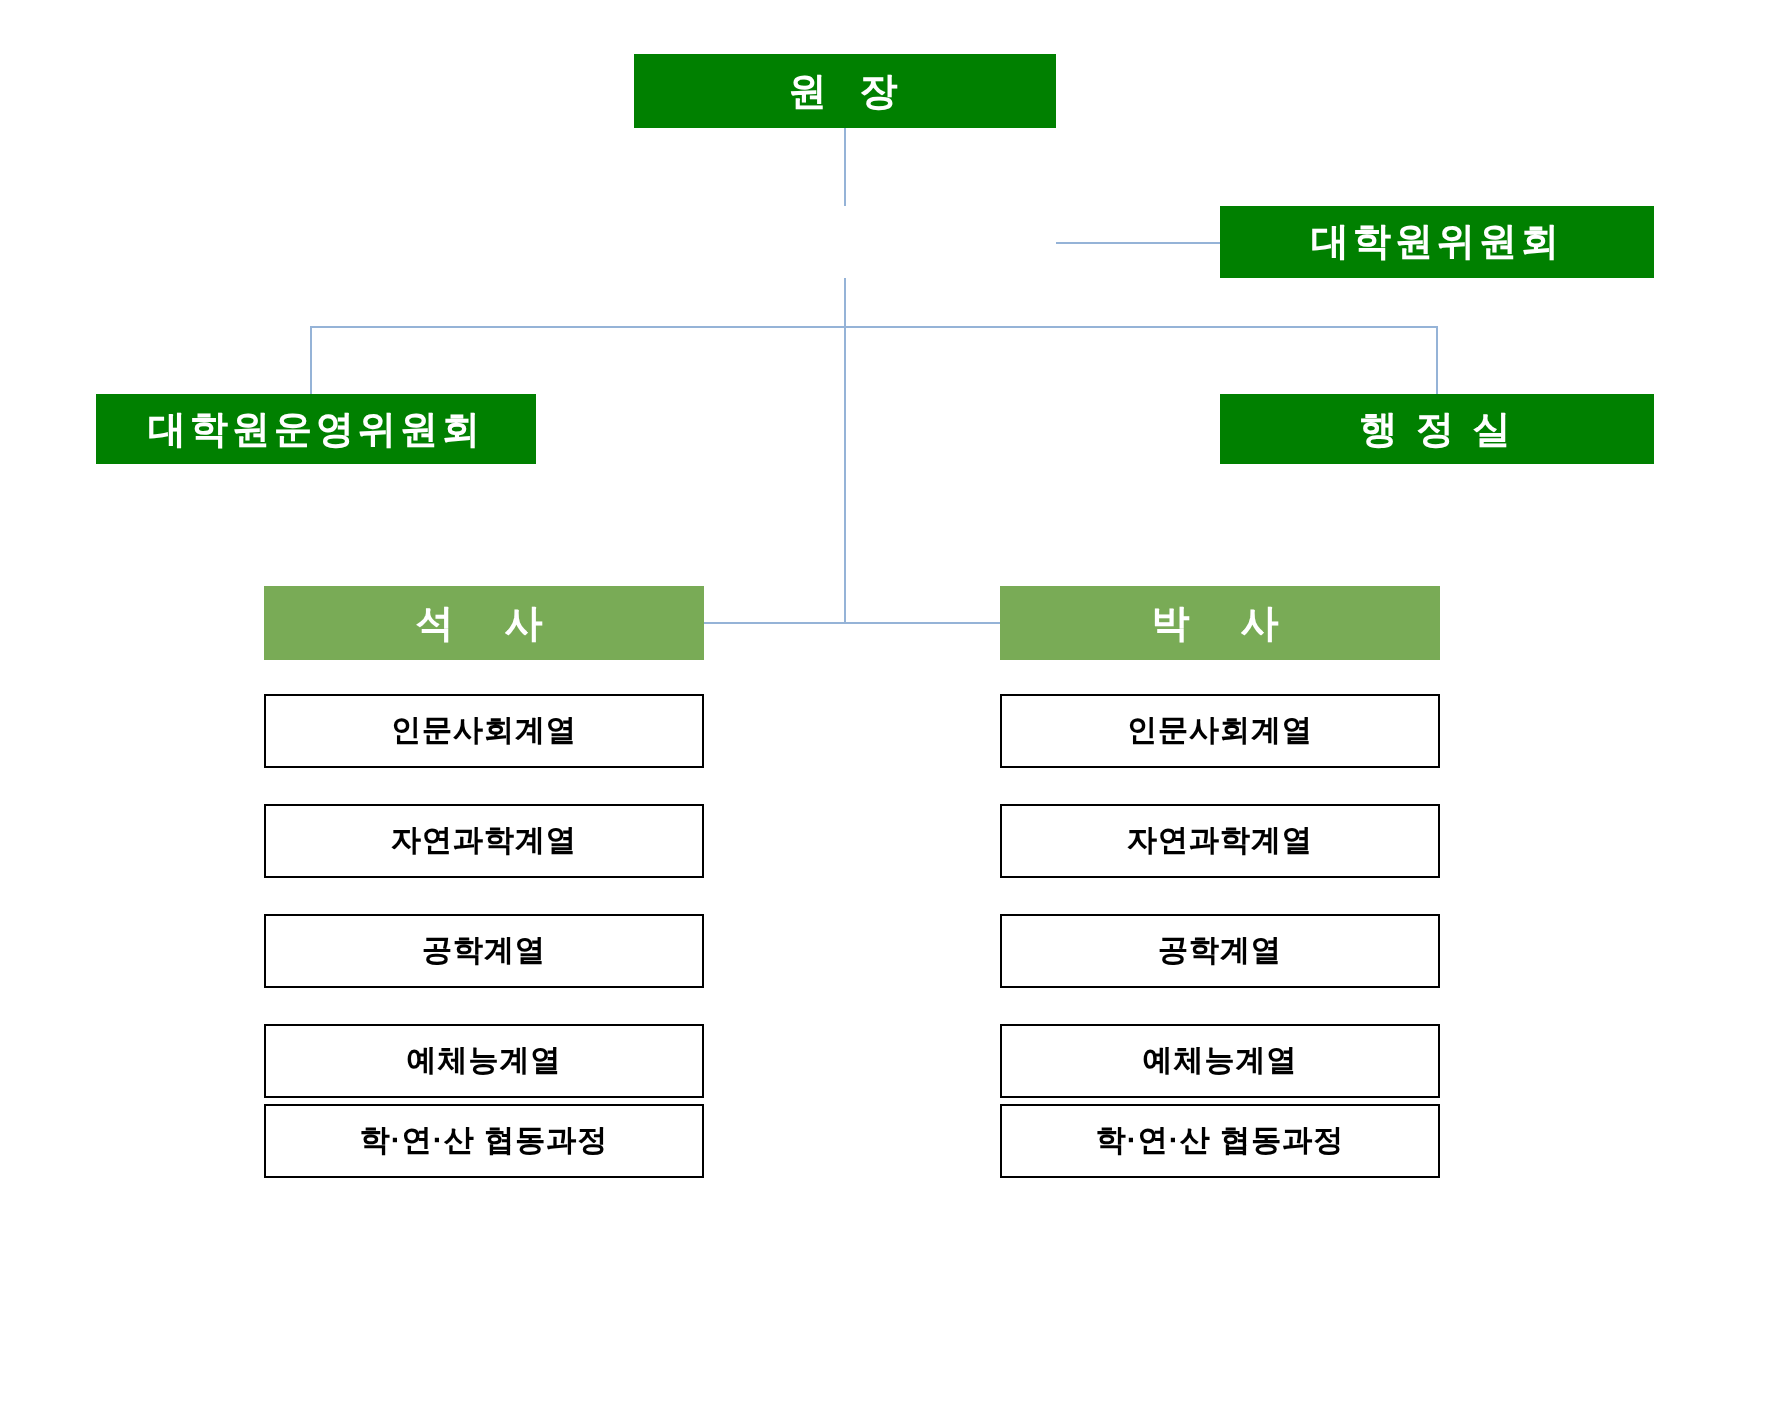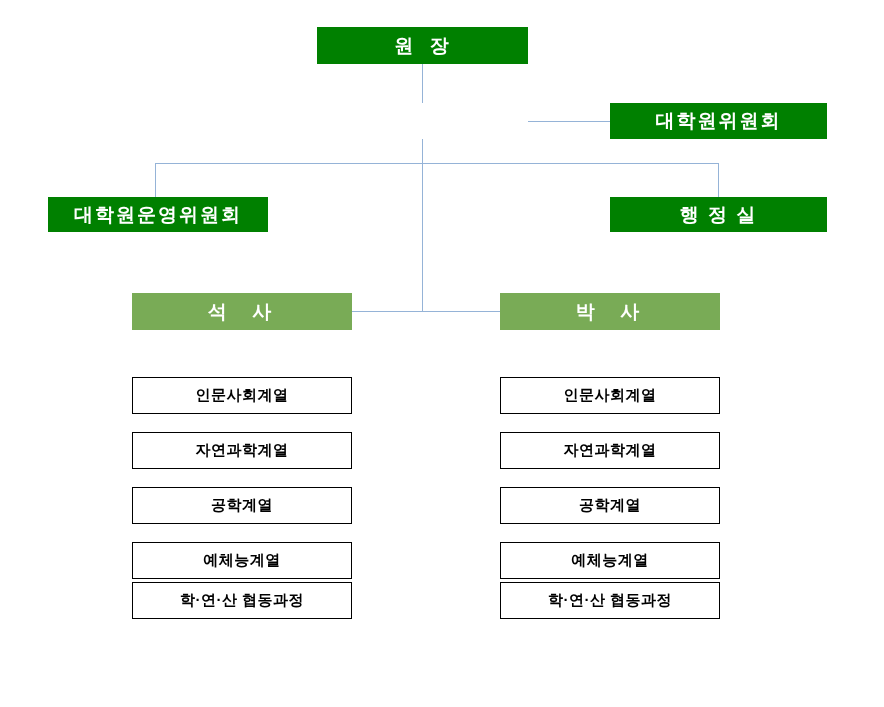--- a/index.html
+++ b/index.html
@@ -37,21 +37,20 @@
     font-size: 19px;
     letter-spacing: 5px;
   }
   .box.plain {
     background: #ffffff;
     border: 1px solid #000000;
     color: #000000;
     font-weight: bold;
     font-size: 15px;
     letter-spacing: 0.5px;
-    margin-top: 30px;
   }
   
   .b-director        { left: 317px; top: 27px;  width: 211px; height: 37px; }
   .b-vice            { left: 317px; top: 103px; width: 211px; height: 36px; }
   .b-grad-committee  { left: 610px; top: 103px; width: 217px; height: 36px; }
   .b-op-committee    { left: 48px;  top: 197px; width: 220px; height: 35px; }
   .b-admin           { left: 610px; top: 197px; width: 217px; height: 35px; }
   .b-master          { left: 132px; top: 293px; width: 220px; height: 37px; }
   .b-doctor          { left: 500px; top: 293px; width: 220px; height: 37px; }
   .col-left  { left: 132px; width: 220px; height: 37px; }

